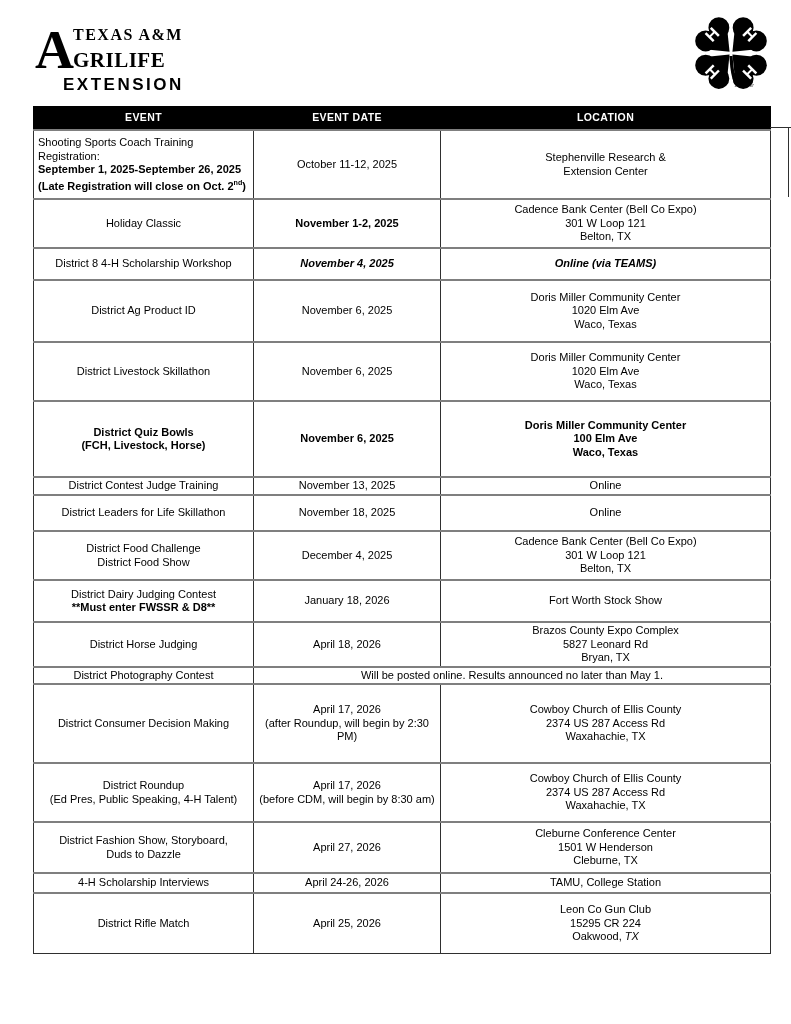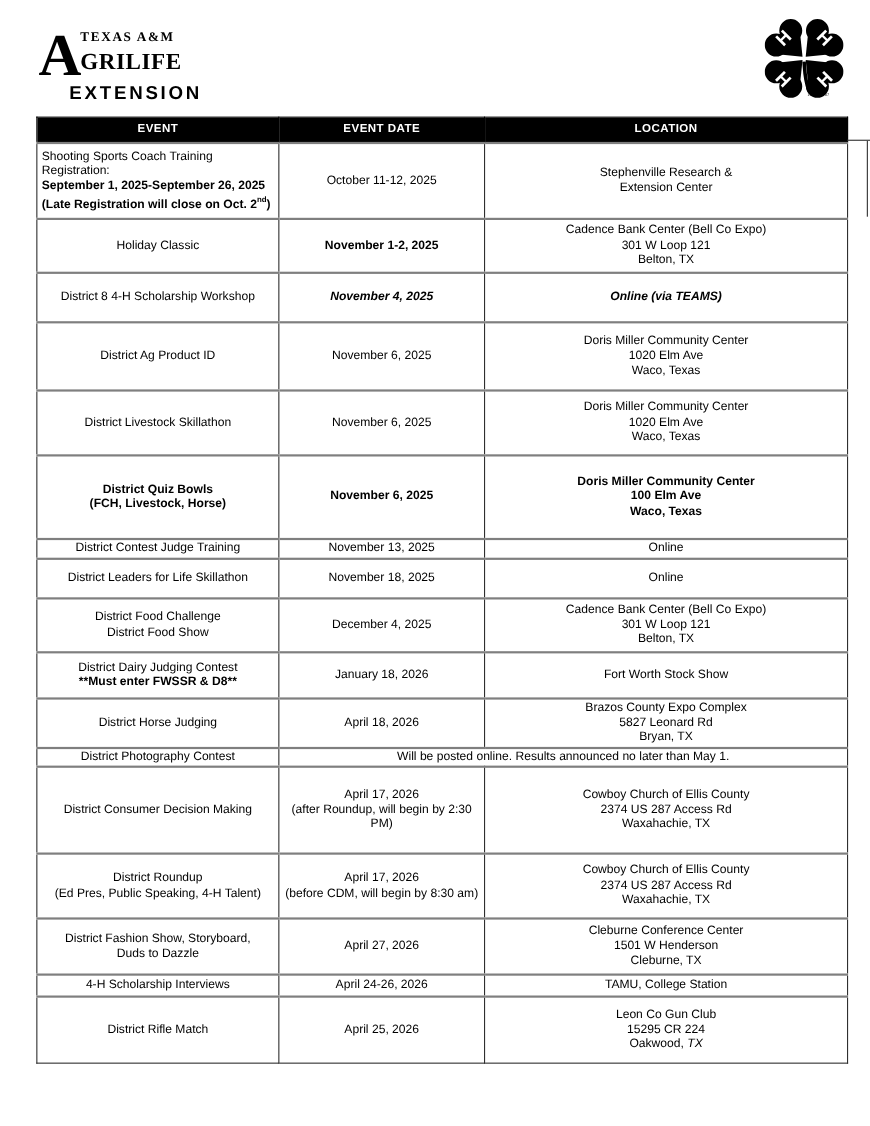--- a/index.html
+++ b/index.html
@@ -10,21 +10,21 @@
 
   
   .agrilife-logo{position:absolute;left:35px;top:20px;width:200px;height:64px;}
   .logo-row{display:flex;align-items:flex-start;}
   .big-a{
     font-family:"Liberation Serif",serif;font-size:54px;line-height:48px;
     font-weight:bold;letter-spacing:-2px;margin-top:6px;
   }
   .logo-right{margin-left:1px;}
   .logo-top{
-    font-family:"Liberation Serif",serif;font-size:12px;letter-spacing:1.5px;
+    font-family:"Liberation Serif",serif;font-size:16px;letter-spacing:1.5px;
     font-weight:bold;margin-top:6px;
   }
   .logo-brand{
     font-family:"Liberation Serif",serif;font-variant:small-caps;
     text-transform:lowercase;font-weight:bold;font-size:30px;line-height:24px;
     letter-spacing:0.5px;margin-top:1px;
   }
   .logo-sub{
     font-family:"Liberation Sans",sans-serif;font-size:17px;font-weight:bold;
     letter-spacing:2.5px;margin-left:28px;margin-top:1px;
@@ -153,21 +153,21 @@
           </td>
           <td>
             <div><span style="font-weight: bold;">November 1-2, 2025</span></div>
           </td>
           <td>
             <div><span>Cadence Bank Center (Bell Co Expo)</span></div>
             <div><span>301 W Loop 121</span></div>
             <div><span>Belton, TX</span></div>
           </td>
         </tr>
-        <tr style="height: 45px;">
+        <tr style="height: 32px;">
           <td>
             <div><span>District 8 4-H Scholarship Workshop</span></div>
           </td>
           <td>
             <div><span style="font-weight: bold; font-style: italic;">November 4, 2025</span></div>
           </td>
           <td>
             <div><span style="font-weight: bold; font-style: italic;">Online (via TEAMS)</span></div>
           </td>
         </tr>

